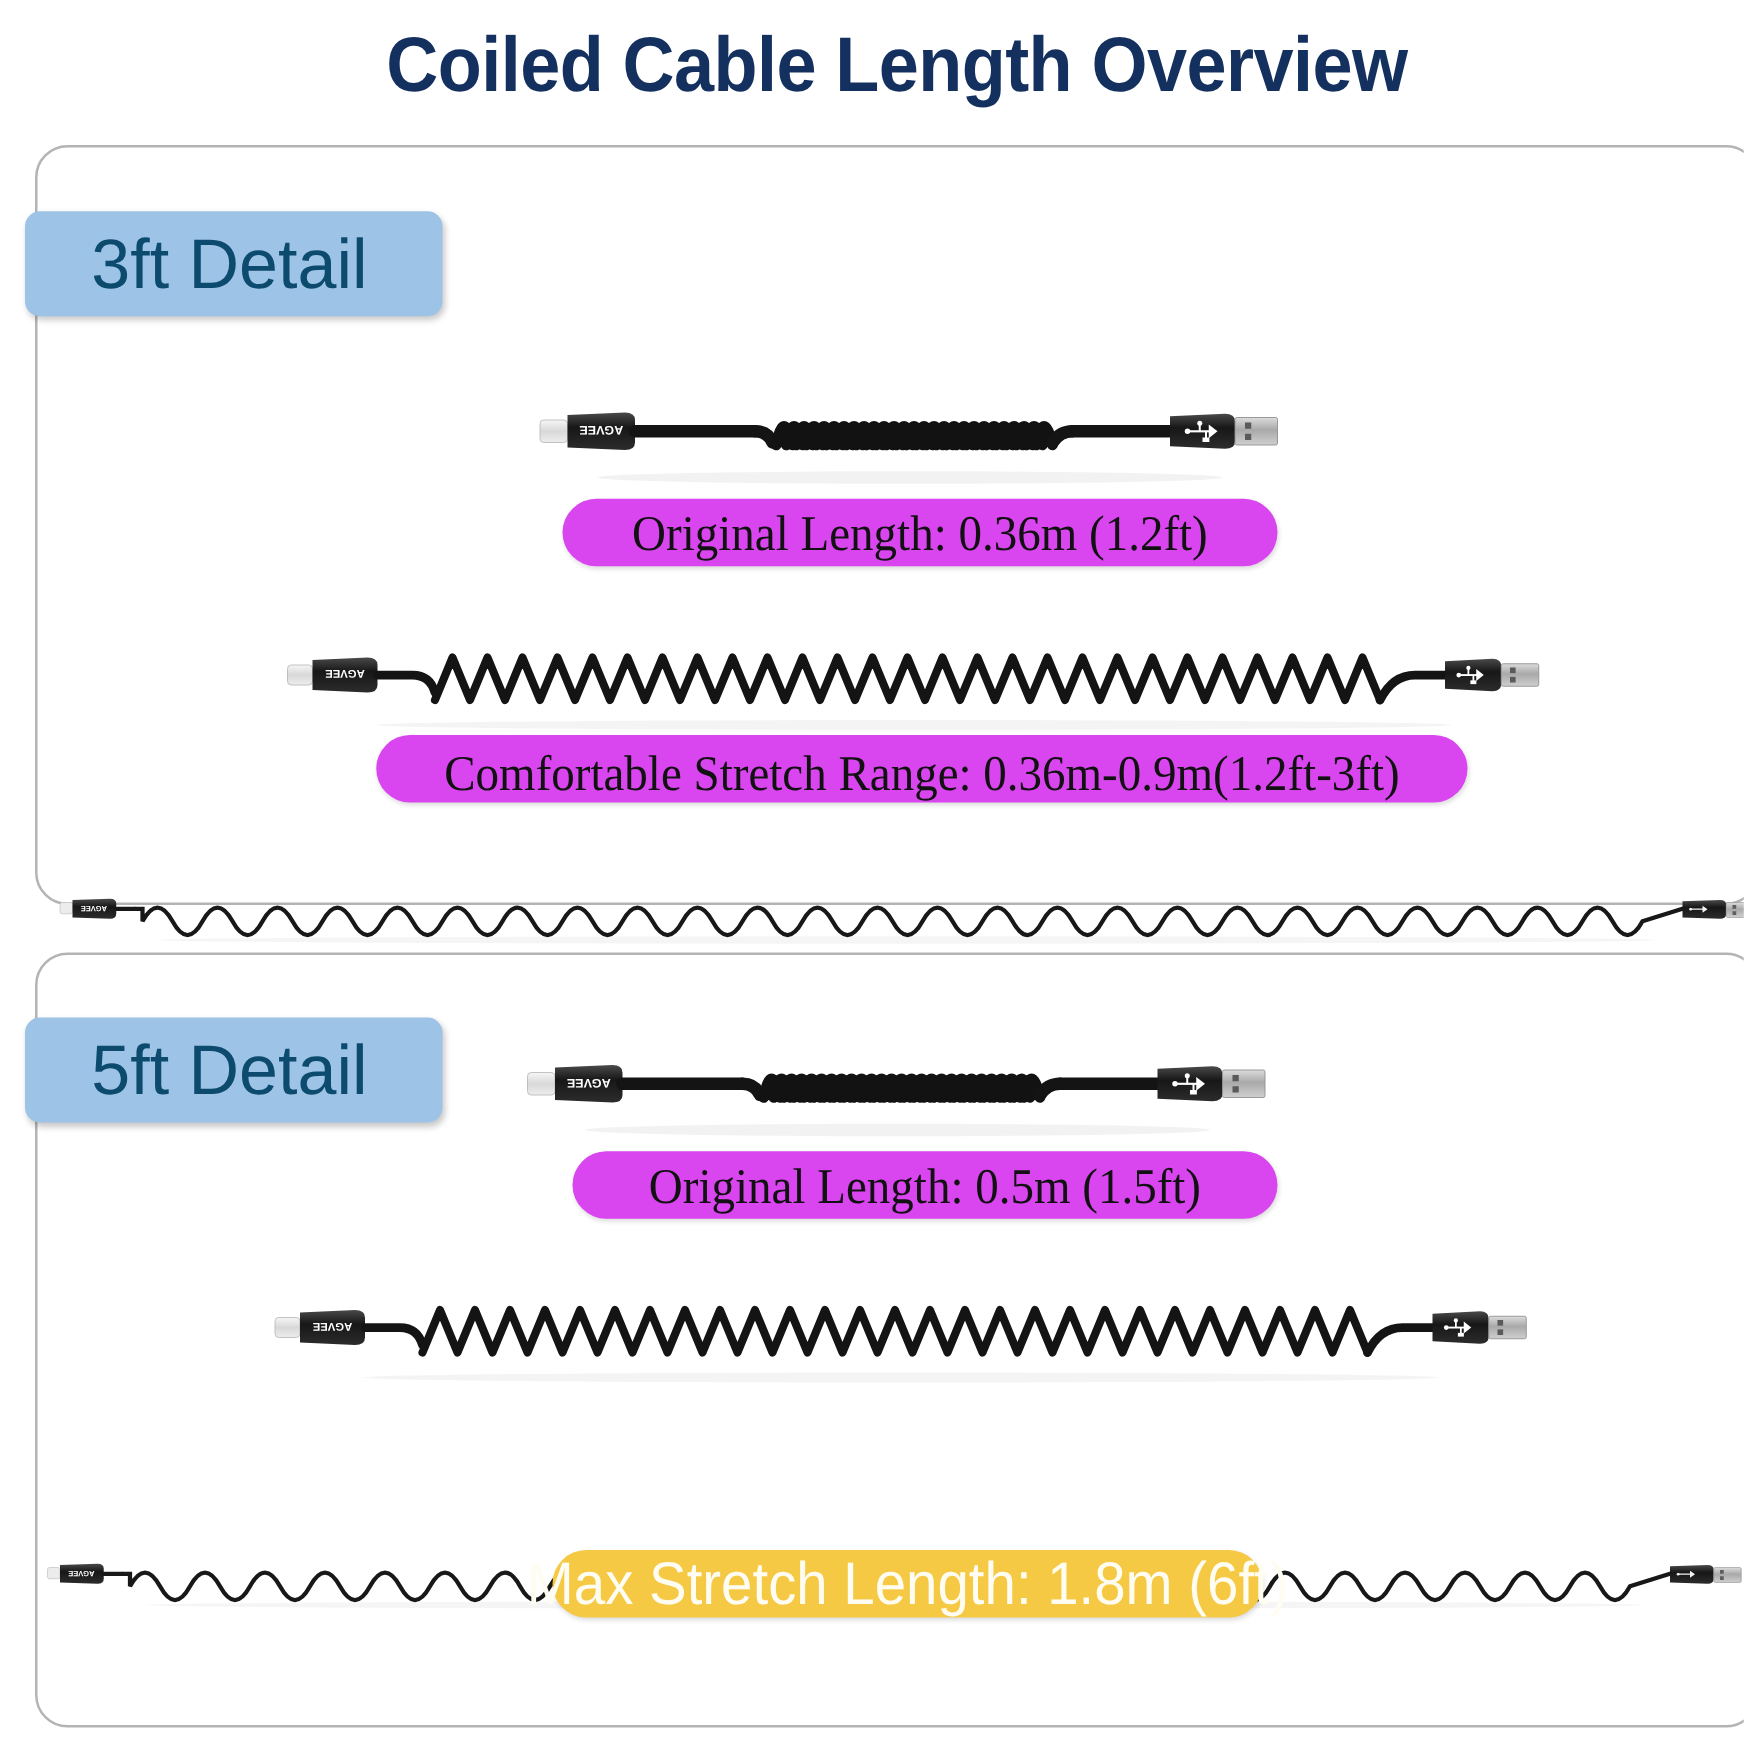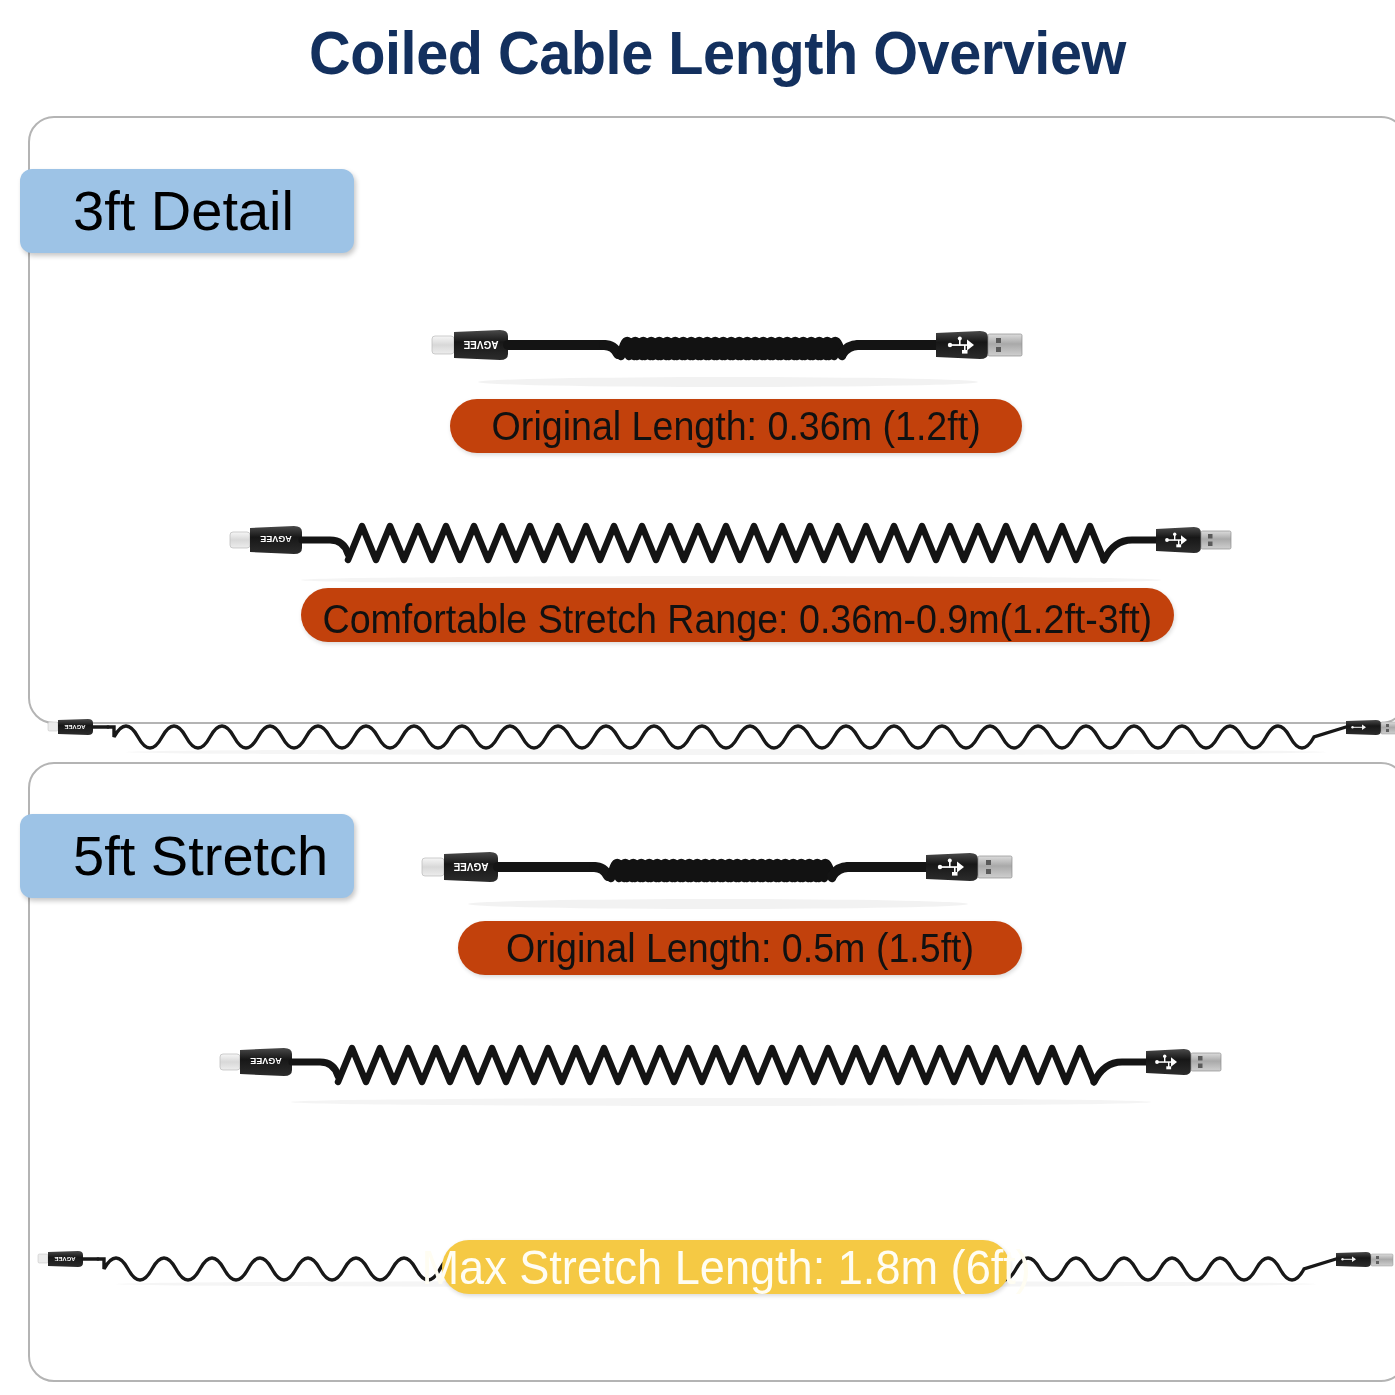--- a/index.html
+++ b/index.html
@@ -62,21 +62,21 @@
     box-shadow: 2px 3px 5px rgba(0,0,0,0.22);
     display: flex;
     align-items: center;
   }
   .badge-3ft { top: 51px; }
   .badge-5ft { top: 50px; }
   .badge-label {
     margin-left: 53px;
     font-size: 56px;
     line-height: 60px;
-    color: #000000;
+    color: #0c4a6e;
     font-weight: normal;
     letter-spacing: 0px;
     white-space: nowrap;
   }
 
   
   .pill {
     position: absolute;
     height: 54px;
     border-radius: 27px;
@@ -85,21 +85,21 @@
     justify-content: center;
     white-space: nowrap;
     font-family: "Liberation Sans Narrow", "Liberation Sans", sans-serif;
     box-shadow: 1px 2px 4px rgba(0,0,0,0.15);
   }
   .pill span {
     display: block;
     transform: scaleX(0.94);
     transform-origin: center;
   }
-  .pill-green { background: #c2410c; color: #111111; }
+  .pill-green { background: #d946ef; color: #111111; font-family: Liberation Serif, serif; }
   .pill-orange { background: #f5c944; color: #fffdf2; }
 
   .pill-a { left: 420px; top: 281px; width: 572px; font-size: 40px; }
   .pill-b { left: 271px; top: 470px; width: 873px; font-size: 40px; align-items: flex-end; }
   .pill-c { left: 422px; top: 648px; width: 568px; font-size: 40px; }
   .pill-d { left: 438px; top: 921px; width: 564px; font-size: 40px; }
   .pill-e { left: 266px; top: 1110px; width: 877px; font-size: 40px; }
   .pill-f { left: 422px; top: 1240px; width: 568px; font-size: 48px; align-items: center; }
 
   
@@ -293,21 +293,21 @@
     </div>
 
     <div class="pill pill-orange pill-c">
       <span>Max Stretch Length: 1.2m (4ft)</span>
     </div>
   </div>
 
   <div class="panel panel-5ft">
 
     <div class="badge badge-5ft">
-      <div class="badge-label">5ft Stretch</div>
+      <div class="badge-label">5ft Detail</div>
     </div>
   </div>
 
   <div class="cable fig-coil-5">
     <svg width="600" height="82" viewBox="0 0 600 82">
       <defs>
         <linearGradient id="tipD" x1="0" y1="0" x2="0" y2="1">
           <stop offset="0" stop-color="#f6f6f6"></stop>
             <stop offset="0.5" stop-color="#d8d8d8"></stop>
             <stop offset="1" stop-color="#ededed"></stop>

